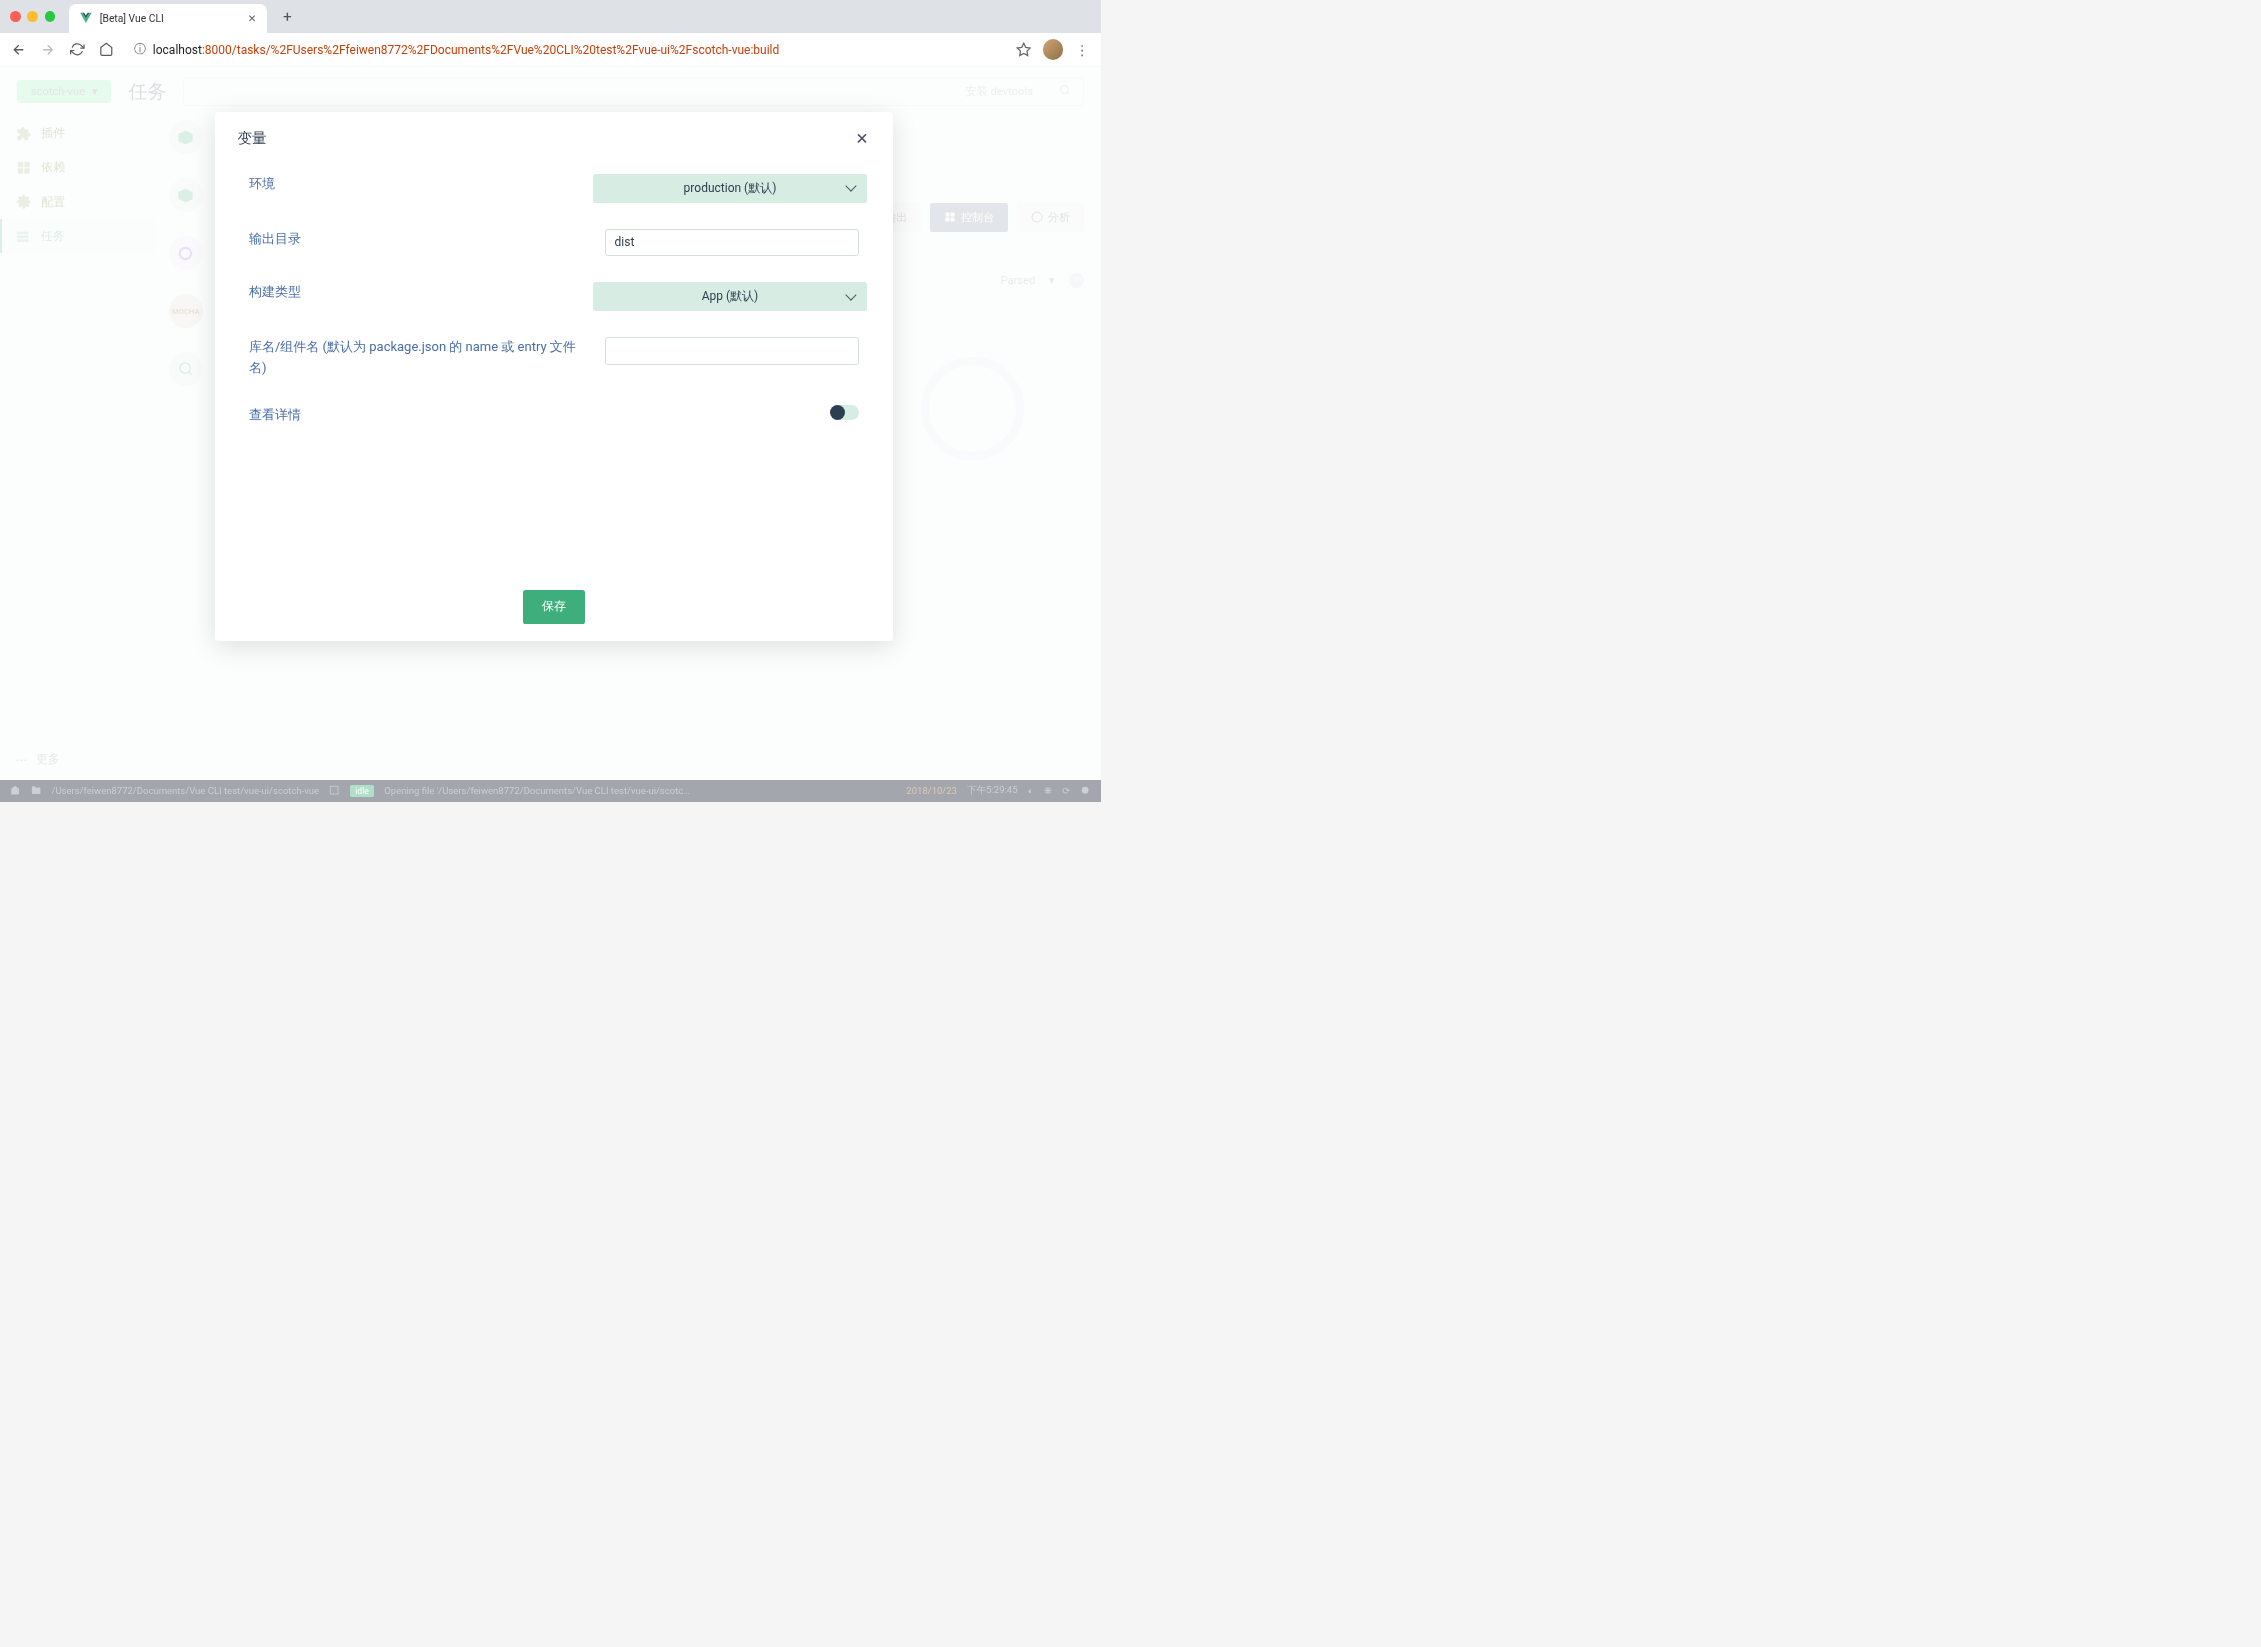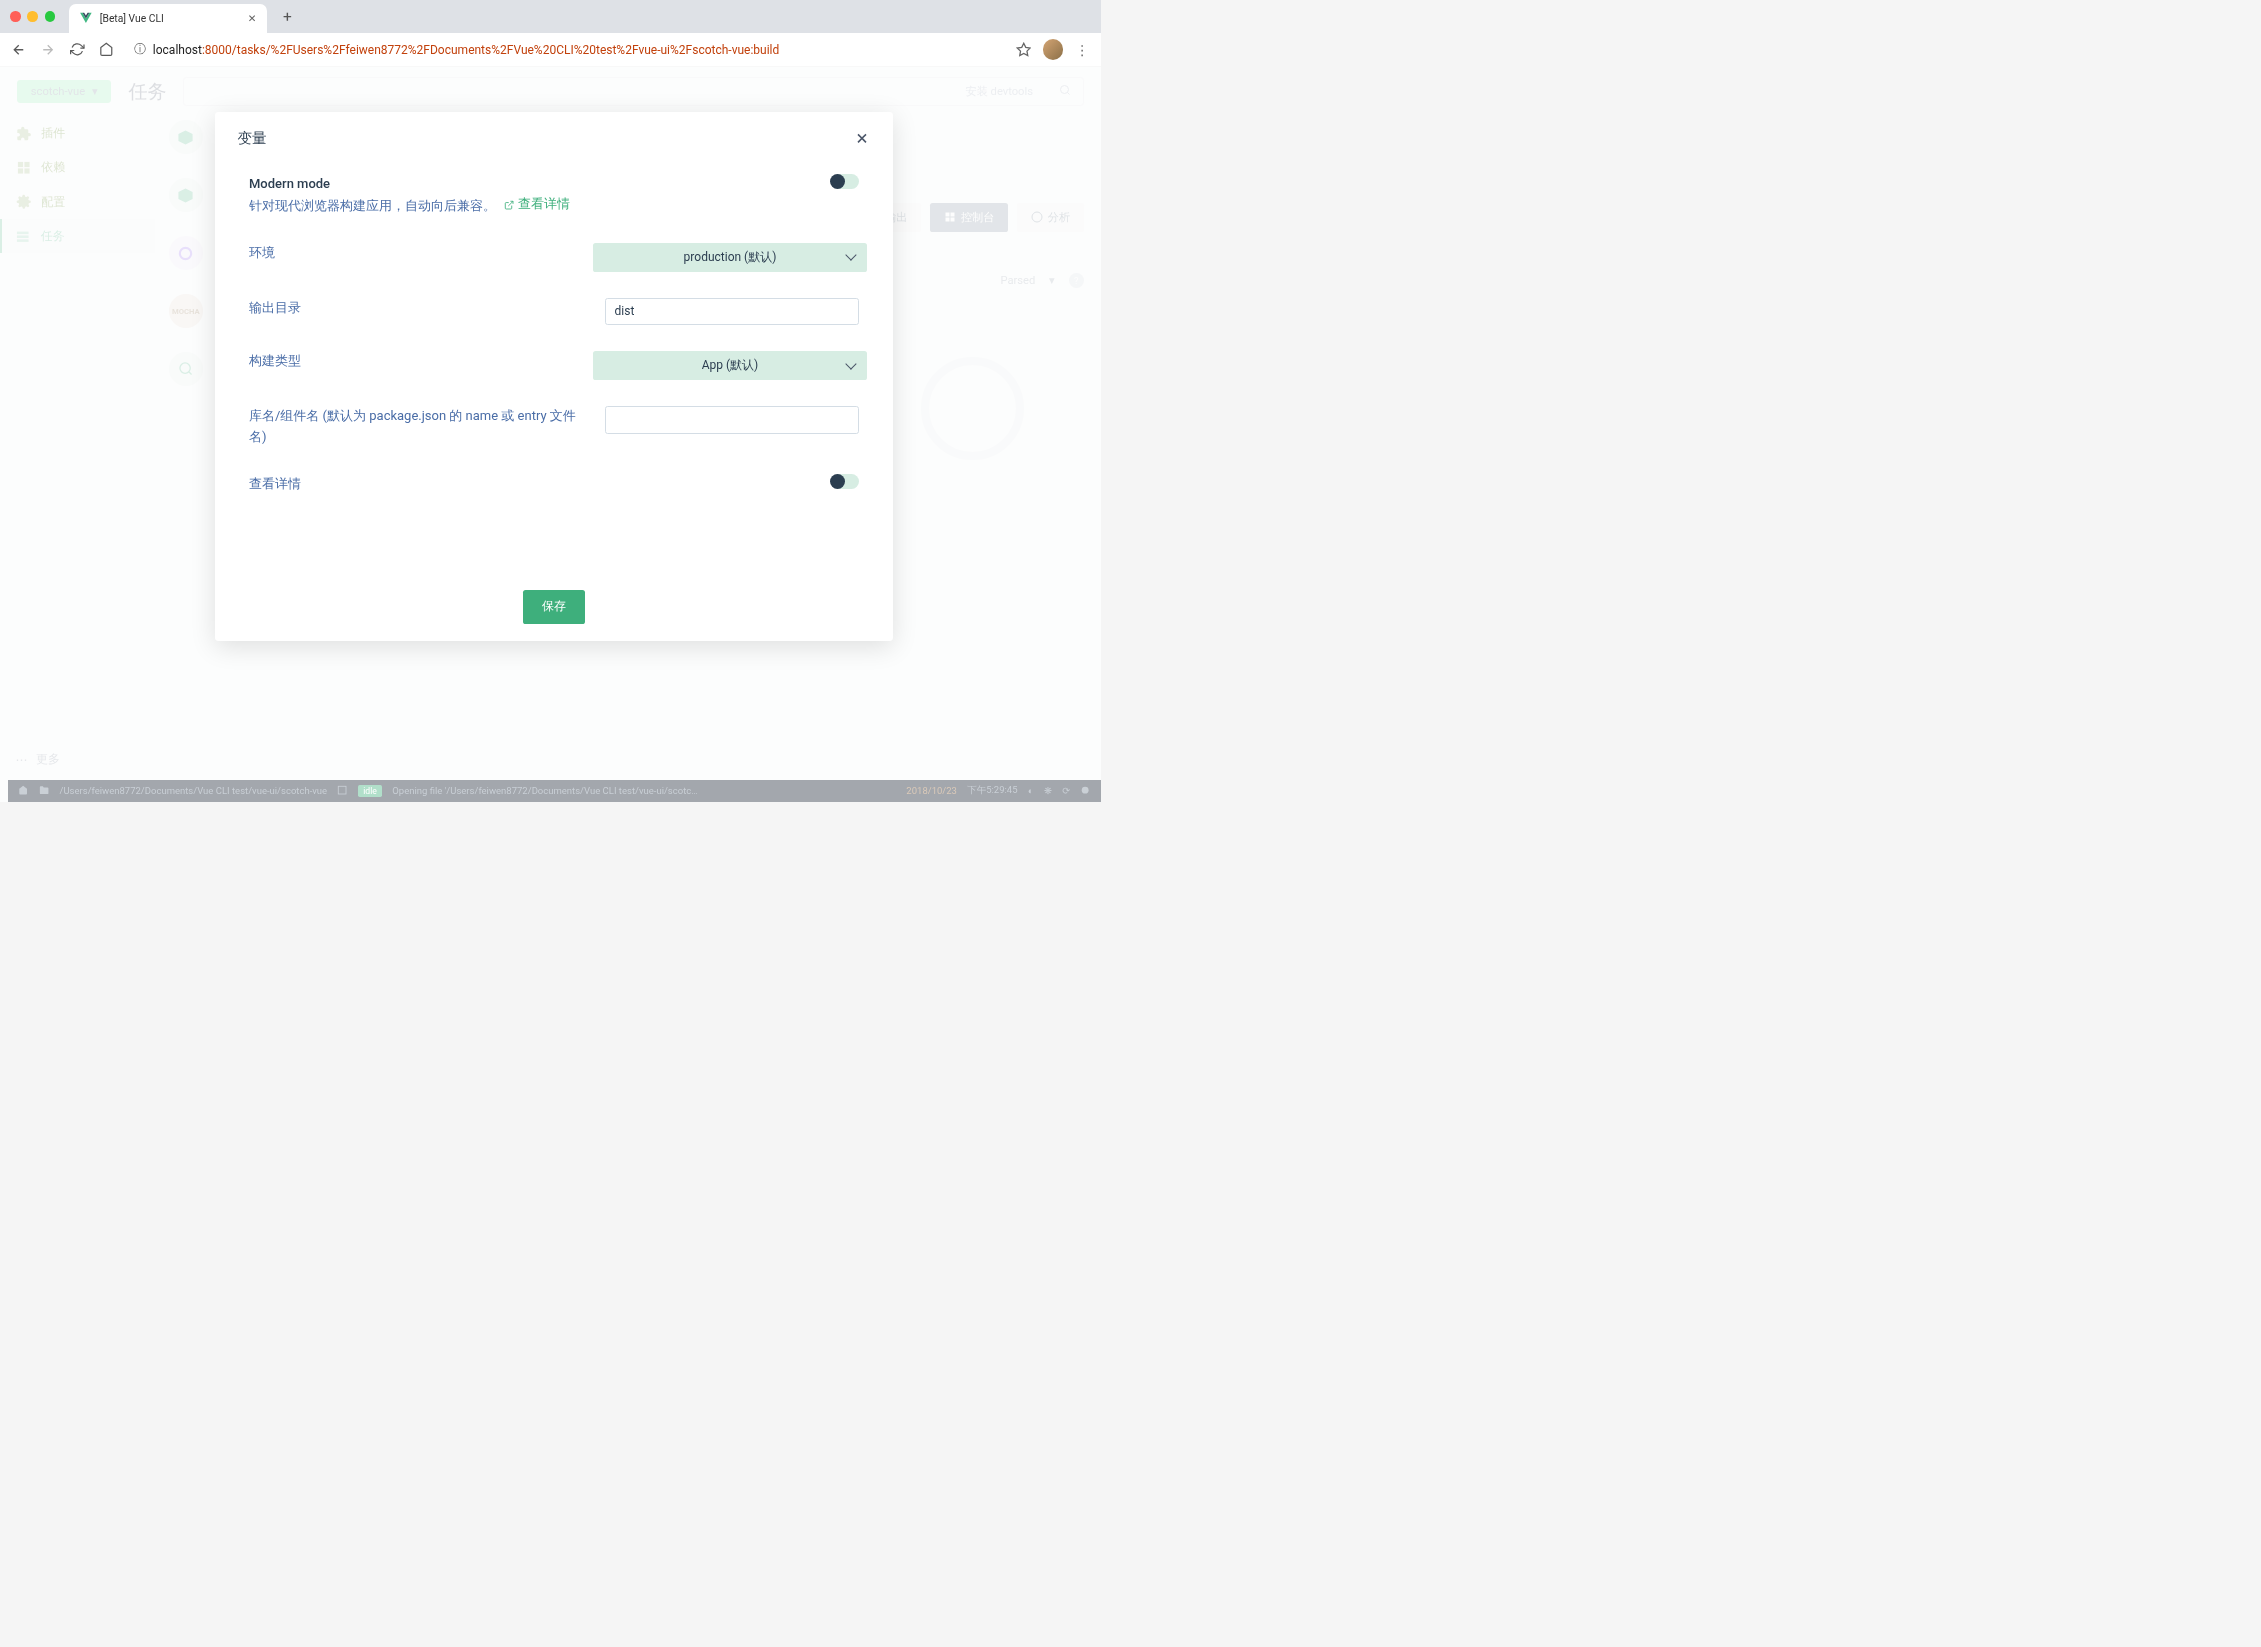--- a/index.html
+++ b/index.html
@@ -300,21 +300,21 @@
       width: 103px;
       height: 103px;
       border: 8.6px solid #e8f0f4;
       border-radius: 50%;
     }
     
     
     .status-bar {
       position: absolute;
       bottom: 0;
-      left: 8px;
+      left: 0;
       right: 0;
       height: 22.4px;
       background: #1a2332;
       display: flex;
       align-items: center;
       padding: 0 10.3px;
       font-size: 9.5px;
       color: #7a8a9a;
       gap: 10.3px;
       font-family: monospace;
@@ -732,90 +732,71 @@
 <div class="backdrop"></div>
 
 <div class="modal">
   <div class="modal-header">
     <div class="modal-title">变量</div>
     <div class="modal-close">✕</div>
   </div>
 
   <div class="modal-body">
 
+
     <div class="form-row">
       <div class="form-label-col">
-        <div class="form-label dark">Modern mode</div>
-        <div class="form-sublabel">
-          <span>针对现代浏览器构建应用，自动向后兼容。</span>
-          <a class="link-action">
-            <svg class="ext-icon" viewBox="0 0 24 24" fill="none" stroke="#3eaf7c" stroke-width="2">
-                <path d="M18 13v6a2 2 0 01-2 2H5a2 2 0 01-2-2V8a2 2 0 012-2h6M15 3h6v6M10 14L21 3"></path>
-              </svg>
-            <span>查看详情</span>
-          </a>
+        <div class="form-label">环境</div>
+      </div>
+      <div class="form-control-col">
+        <div class="dropdown">
+          <span>production (默认)</span>
         </div>
+      </div>
+    </div>
+
+    <div class="form-row">
+      <div class="form-label-col">
+        <div class="form-label">输出目录</div>
+      </div>
+      <div class="form-control-col">
+        <input class="text-input" value="dist" style="">
+      </div>
+    </div>
+
+    <div class="form-row">
+      <div class="form-label-col">
+        <div class="form-label">构建类型</div>
+      </div>
+      <div class="form-control-col">
+        <div class="dropdown">
+          <span>App (默认)</span>
+        </div>
+      </div>
+    </div>
+
+    <div class="form-row">
+      <div class="form-label-col">
+        <div class="form-label">库名/组件名 (默认为 package.json 的 name 或 entry 文件名)</div>
+      </div>
+      <div class="form-control-col">
+        <input class="text-input" style="">
+      </div>
+    </div>
+
+    <div class="form-row">
+      <div class="form-label-col">
+        <div class="form-label">查看详情</div>
       </div>
       <div class="form-control-col">
         <div class="toggle">
           <div class="toggle-knob"></div>
         </div>
       </div>
     </div>
 
-    <div class="form-row">
-      <div class="form-label-col">
-        <div class="form-label">环境</div>
-      </div>
-      <div class="form-control-col">
-        <div class="dropdown">
-          <span>production (默认)</span>
-        </div>
-      </div>
-    </div>
-
-    <div class="form-row">
-      <div class="form-label-col">
-        <div class="form-label">输出目录</div>
-      </div>
-      <div class="form-control-col">
-        <input class="text-input" value="dist" style="">
-      </div>
-    </div>
-
-    <div class="form-row">
-      <div class="form-label-col">
-        <div class="form-label">构建类型</div>
-      </div>
-      <div class="form-control-col">
-        <div class="dropdown">
-          <span>App (默认)</span>
-        </div>
-      </div>
-    </div>
-
-    <div class="form-row">
-      <div class="form-label-col">
-        <div class="form-label">库名/组件名 (默认为 package.json 的 name 或 entry 文件名)</div>
-      </div>
-      <div class="form-control-col">
-        <input class="text-input" style="">
-      </div>
-    </div>
-
-    <div class="form-row">
-      <div class="form-label-col">
-        <div class="form-label">查看详情</div>
-      </div>
-      <div class="form-control-col">
-        <div class="toggle">
-          <div class="toggle-knob"></div>
-        </div>
-      </div>
-    </div>
-
   </div>
 
   <div class="modal-footer">
     <button class="save-btn">保存</button>
   </div>
 </div>
 
 
 </body></html>

